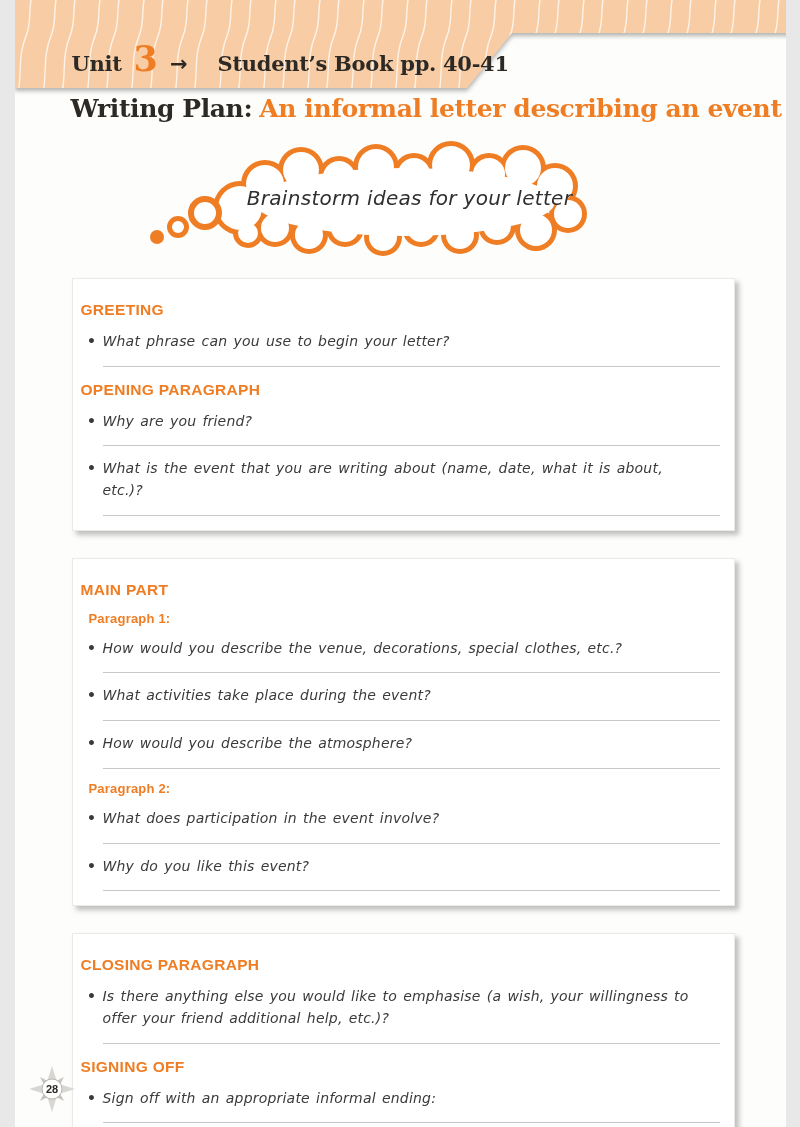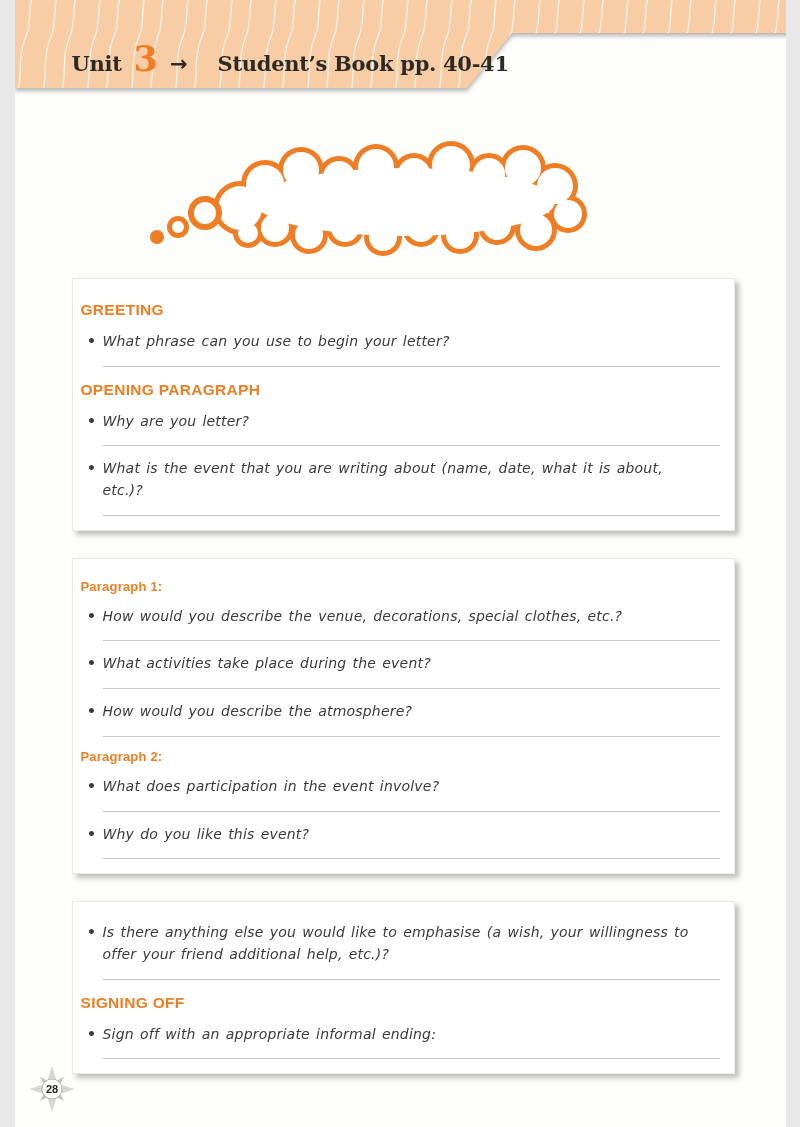--- a/index.html
+++ b/index.html
@@ -48,21 +48,21 @@
     background:#ffffff;border:1px solid #eceae5;box-sizing:border-box;
     box-shadow:4px 4px 5px rgba(105,105,105,0.42);
     margin-bottom:27px;padding:8px 8px 14px 8px;
   }
   .box-heading{
     margin:14px 0 2px 0;font:bold 15.5px "Liberation Sans",sans-serif;
     color:var(--accent);letter-spacing:0.3px;
   }
   .box-heading:first-child{}
   .box-subheading{
-    margin:12px 0 0 0;font:bold 13px "Liberation Sans",sans-serif;
+    margin:12px 0 0 8px;font:bold 13px "Liberation Sans",sans-serif;
     color:var(--accent);letter-spacing:0.2px;
   }
   .q{
     display:flex;margin-top:12px;color:var(--qtext);
     font:italic 14px "DejaVu Sans",sans-serif;line-height:1.55;
   }
   .bullet{flex:none;width:22px;text-align:center;font-style:normal;font-weight:bold;}
   .q-text{flex:1;padding-right:18px;letter-spacing:0.2px;word-spacing:1.5px;}
   .answer-line{height:0;border-bottom:1.2px solid var(--line);margin:13px 6px 0 22px;}
 
@@ -128,20 +128,21 @@
       </g>
     </svg>
     <div class="band-text">
       <span class="unit-word">Unit</span>
       <span class="unit-num">3</span>
       <span class="band-arrow">→</span>
       <span class="book-ref">Student’s Book pp. 40-41</span>
     </div>
   </header>
 
+  <h1 class="title"><span class="title-prefix">Writing Plan:</span><span class="title-highlight">An informal letter describing an event</span></h1>
 
   <div class="bubble">
     <svg id="cloud" width="520" height="132" viewBox="0 0 520 132">
         <circle cx="125" cy="68" r="27" fill="#ef7d24"></circle>
         <circle cx="150" cy="44" r="24" fill="#ef7d24"></circle>
         <circle cx="186" cy="30" r="23" fill="#ef7d24"></circle>
         <circle cx="224" cy="37" r="21" fill="#ef7d24"></circle>
         <circle cx="261" cy="27" r="23" fill="#ef7d24"></circle>
         <circle cx="299" cy="34" r="21" fill="#ef7d24"></circle>
         <circle cx="336" cy="25" r="24" fill="#ef7d24"></circle>
@@ -176,43 +177,45 @@
         <circle cx="268" cy="97" r="14" fill="#ffffff"></circle>
         <circle cx="230" cy="88" r="14" fill="#ffffff"></circle>
         <circle cx="194" cy="95" r="14" fill="#ffffff"></circle>
         <circle cx="160" cy="88" r="14" fill="#ffffff"></circle>
         <circle cx="133" cy="93" r="10" fill="#ffffff"></circle>
         <ellipse cx="290" cy="62" rx="150" ry="34" fill="#ffffff"></ellipse>
         <circle cx="90" cy="73" r="14" fill="#ffffff" stroke="#ef7d24" stroke-width="6"></circle>
         <circle cx="63" cy="87" r="8.5" fill="#ffffff" stroke="#ef7d24" stroke-width="5"></circle>
         <circle cx="42" cy="97" r="7" fill="#ef7d24"></circle>
       </svg>
+    <div class="bubble-text">Brainstorm ideas for your letter</div>
   </div>
 
   <main class="boxes" id="boxes">
       <section class="box">
         <h2 class="box-heading">GREETING</h2>
         <div class="q">
           <span class="bullet">•</span>
           <span class="q-text">What phrase can you use to begin your letter?</span>
         </div>
         <div class="answer-line"></div>
         <h2 class="box-heading">OPENING PARAGRAPH</h2>
         <div class="q">
           <span class="bullet">•</span>
-          <span class="q-text">Why are you letter?</span>
+          <span class="q-text">Why are you friend?</span>
         </div>
         <div class="answer-line"></div>
         <div class="q">
           <span class="bullet">•</span>
           <span class="q-text">What is the event that you are writing about (name, date, what it is about, etc.)?</span>
         </div>
         <div class="answer-line"></div>
       </section>
       <section class="box">
+        <h2 class="box-heading">MAIN PART</h2>
         <h3 class="box-subheading">Paragraph 1:</h3>
         <div class="q">
           <span class="bullet">•</span>
           <span class="q-text">How would you describe the venue, decorations, special clothes, etc.?</span>
         </div>
         <div class="answer-line"></div>
         <div class="q">
           <span class="bullet">•</span>
           <span class="q-text">What activities take place during the event?</span>
         </div>
@@ -228,20 +231,21 @@
           <span class="q-text">What does participation in the event involve?</span>
         </div>
         <div class="answer-line"></div>
         <div class="q">
           <span class="bullet">•</span>
           <span class="q-text">Why do you like this event?</span>
         </div>
         <div class="answer-line"></div>
       </section>
       <section class="box">
+        <h2 class="box-heading">CLOSING PARAGRAPH</h2>
         <div class="q">
           <span class="bullet">•</span>
           <span class="q-text">Is there anything else you would like to emphasise (a wish, your willingness to offer your friend additional help, etc.)?</span>
         </div>
         <div class="answer-line"></div>
         <h2 class="box-heading">SIGNING OFF</h2>
         <div class="q">
           <span class="bullet">•</span>
           <span class="q-text">Sign off with an appropriate informal ending:</span>
         </div>

